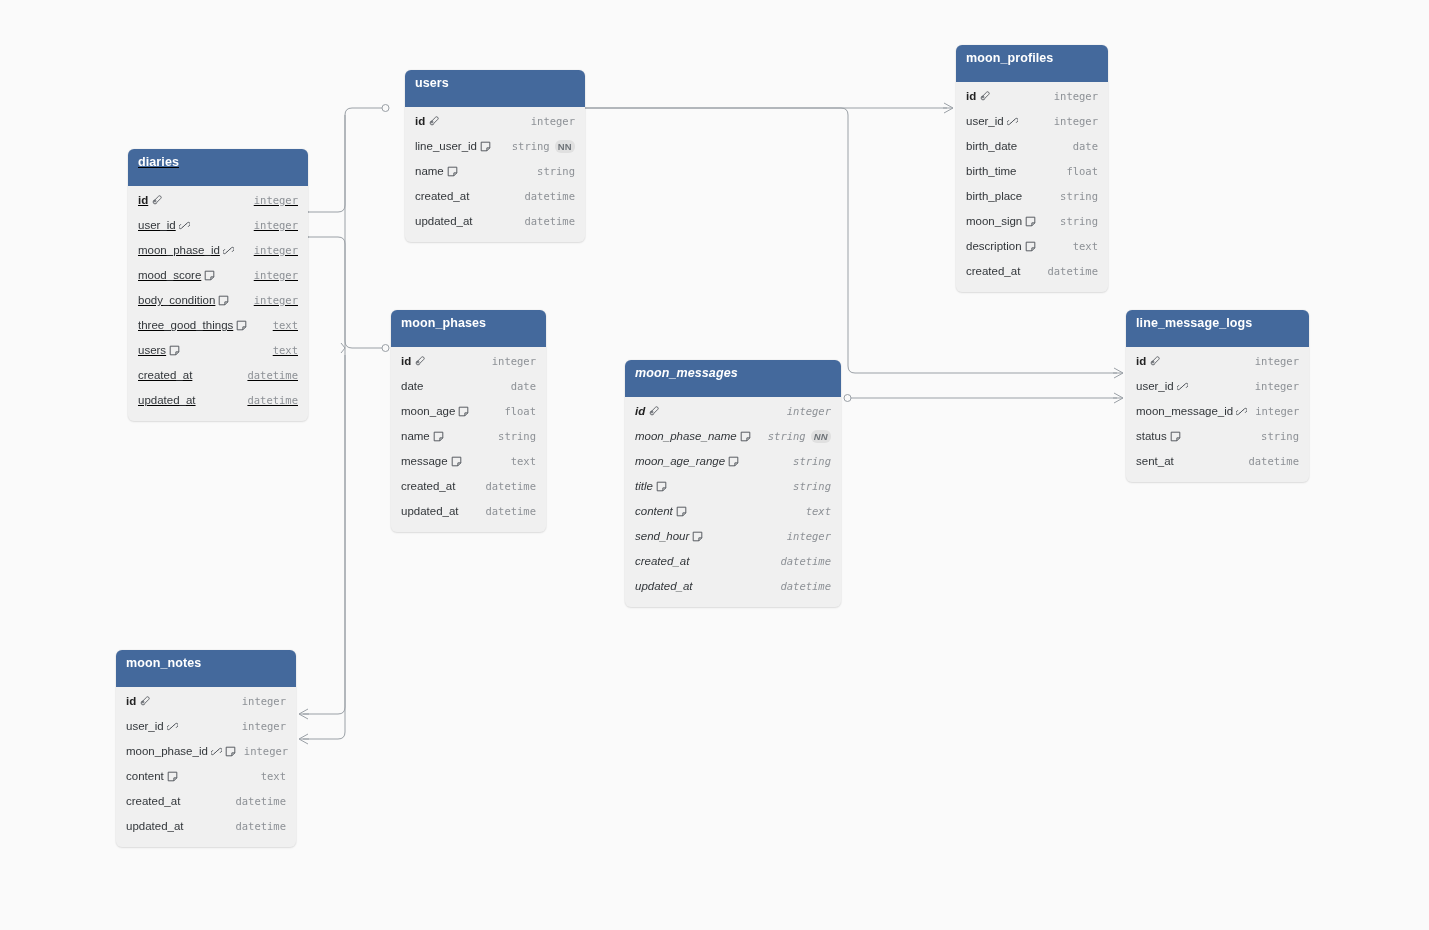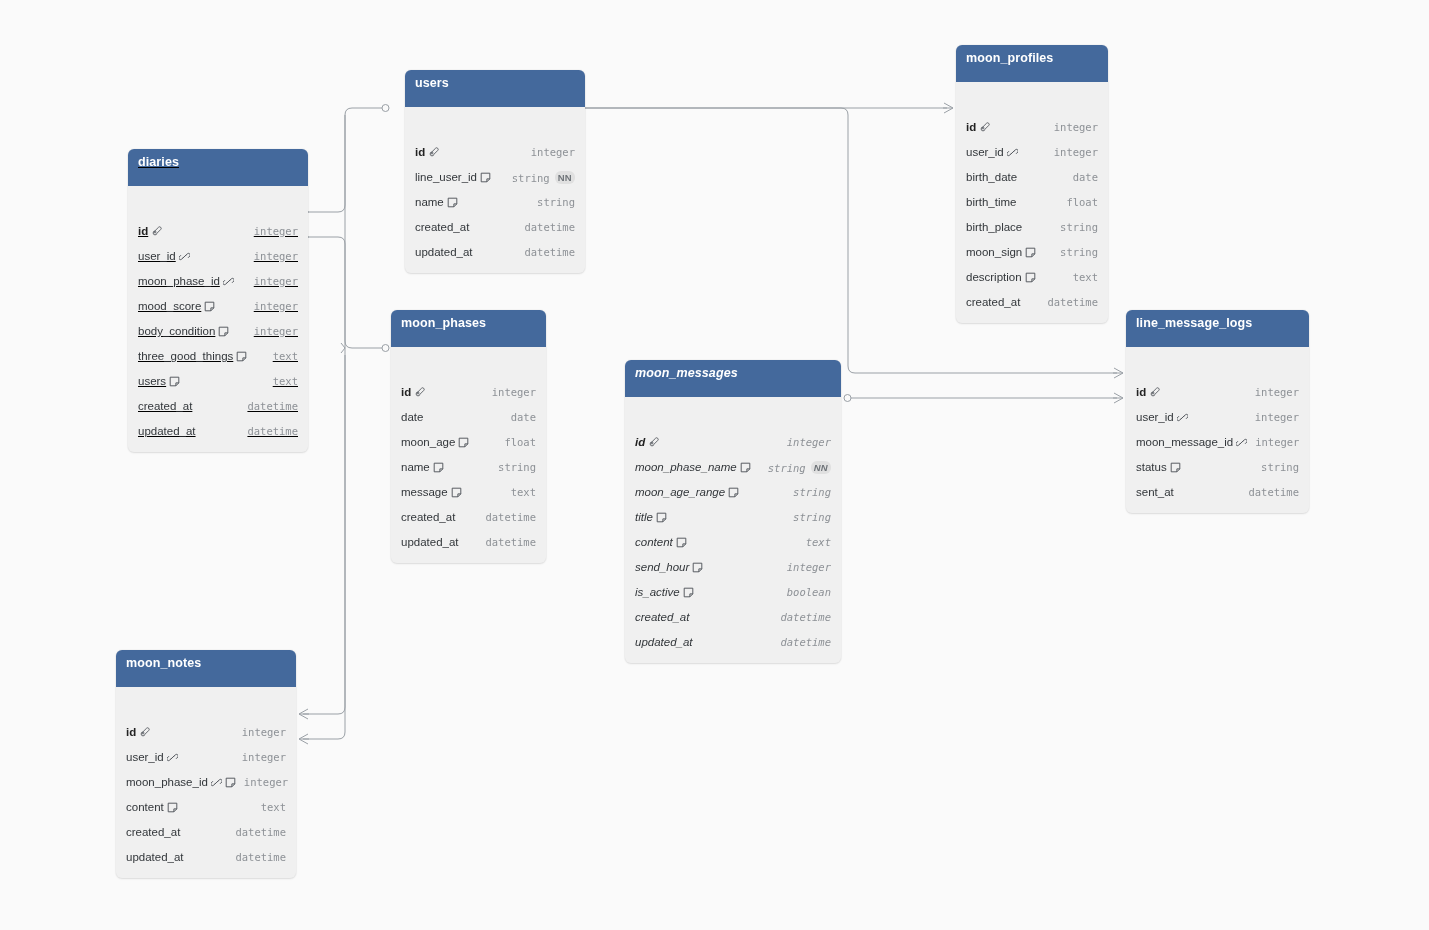--- a/index.html
+++ b/index.html
@@ -22,39 +22,39 @@
   }
   .table-header{
     background:#44699c;
     color:#ffffff;
     font-size:12.5px;
     font-weight:bold;
     letter-spacing:0.1px;
     padding:7px 10px 16px 10px;
     line-height:1.1;
   }
-  .table-body{padding:2px 0 8px 0;margin-top:31px;}
+  .table-body{padding:2px 0 8px 0;}
   .row{
     display:flex;
     align-items:center;
     justify-content:space-between;
     height:25px;
     padding:0 10px;
     box-sizing:border-box;
     gap:8px;
   }
   .row .fname{
     display:flex;align-items:center;gap:3px;
     font-size:11.5px;
     color:#32363a;
     white-space:nowrap;
   }
   .row.pk .fname{font-weight:bold;color:#222;}
   .row .ftype{
-    display:flex;align-items:flex-end;gap:5px;
+    display:flex;align-items:flex-start;gap:5px;
     font-size:10.5px;
     color:#8d9196;
     font-family:"DejaVu Sans Mono","Liberation Mono",monospace;
     white-space:nowrap;
   }
   .nn-badge{
     background:#e0e0e0;
     color:#6f7479;
     font-family:"Liberation Sans",sans-serif;
     font-size:9.5px;
@@ -640,34 +640,20 @@
                   <path d="M10.7 7.5 h-3.2 v3.2" fill="none" stroke="#4a4f55" stroke-width="1"></path>
                 </svg>
               </span>
             </span>
             <span class="ftype">
               <span>integer</span>
             </span>
           </div>
           <div class="row">
             <span class="fname">
-              <span>is_active</span>
-              <span class="ico">
-                <svg width="11" height="11" viewBox="0 0 12 12">
-                  <path d="M1.3 1.3 h9.4 v6.2 l-3.2 3.2 h-6.2 z" fill="none" stroke="#4a4f55" stroke-width="1"></path>
-                  <path d="M10.7 7.5 h-3.2 v3.2" fill="none" stroke="#4a4f55" stroke-width="1"></path>
-                </svg>
-              </span>
-            </span>
-            <span class="ftype">
-              <span>boolean</span>
-            </span>
-          </div>
-          <div class="row">
-            <span class="fname">
               <span>created_at</span>
             </span>
             <span class="ftype">
               <span>datetime</span>
             </span>
           </div>
           <div class="row">
             <span class="fname">
               <span>updated_at</span>
             </span>

